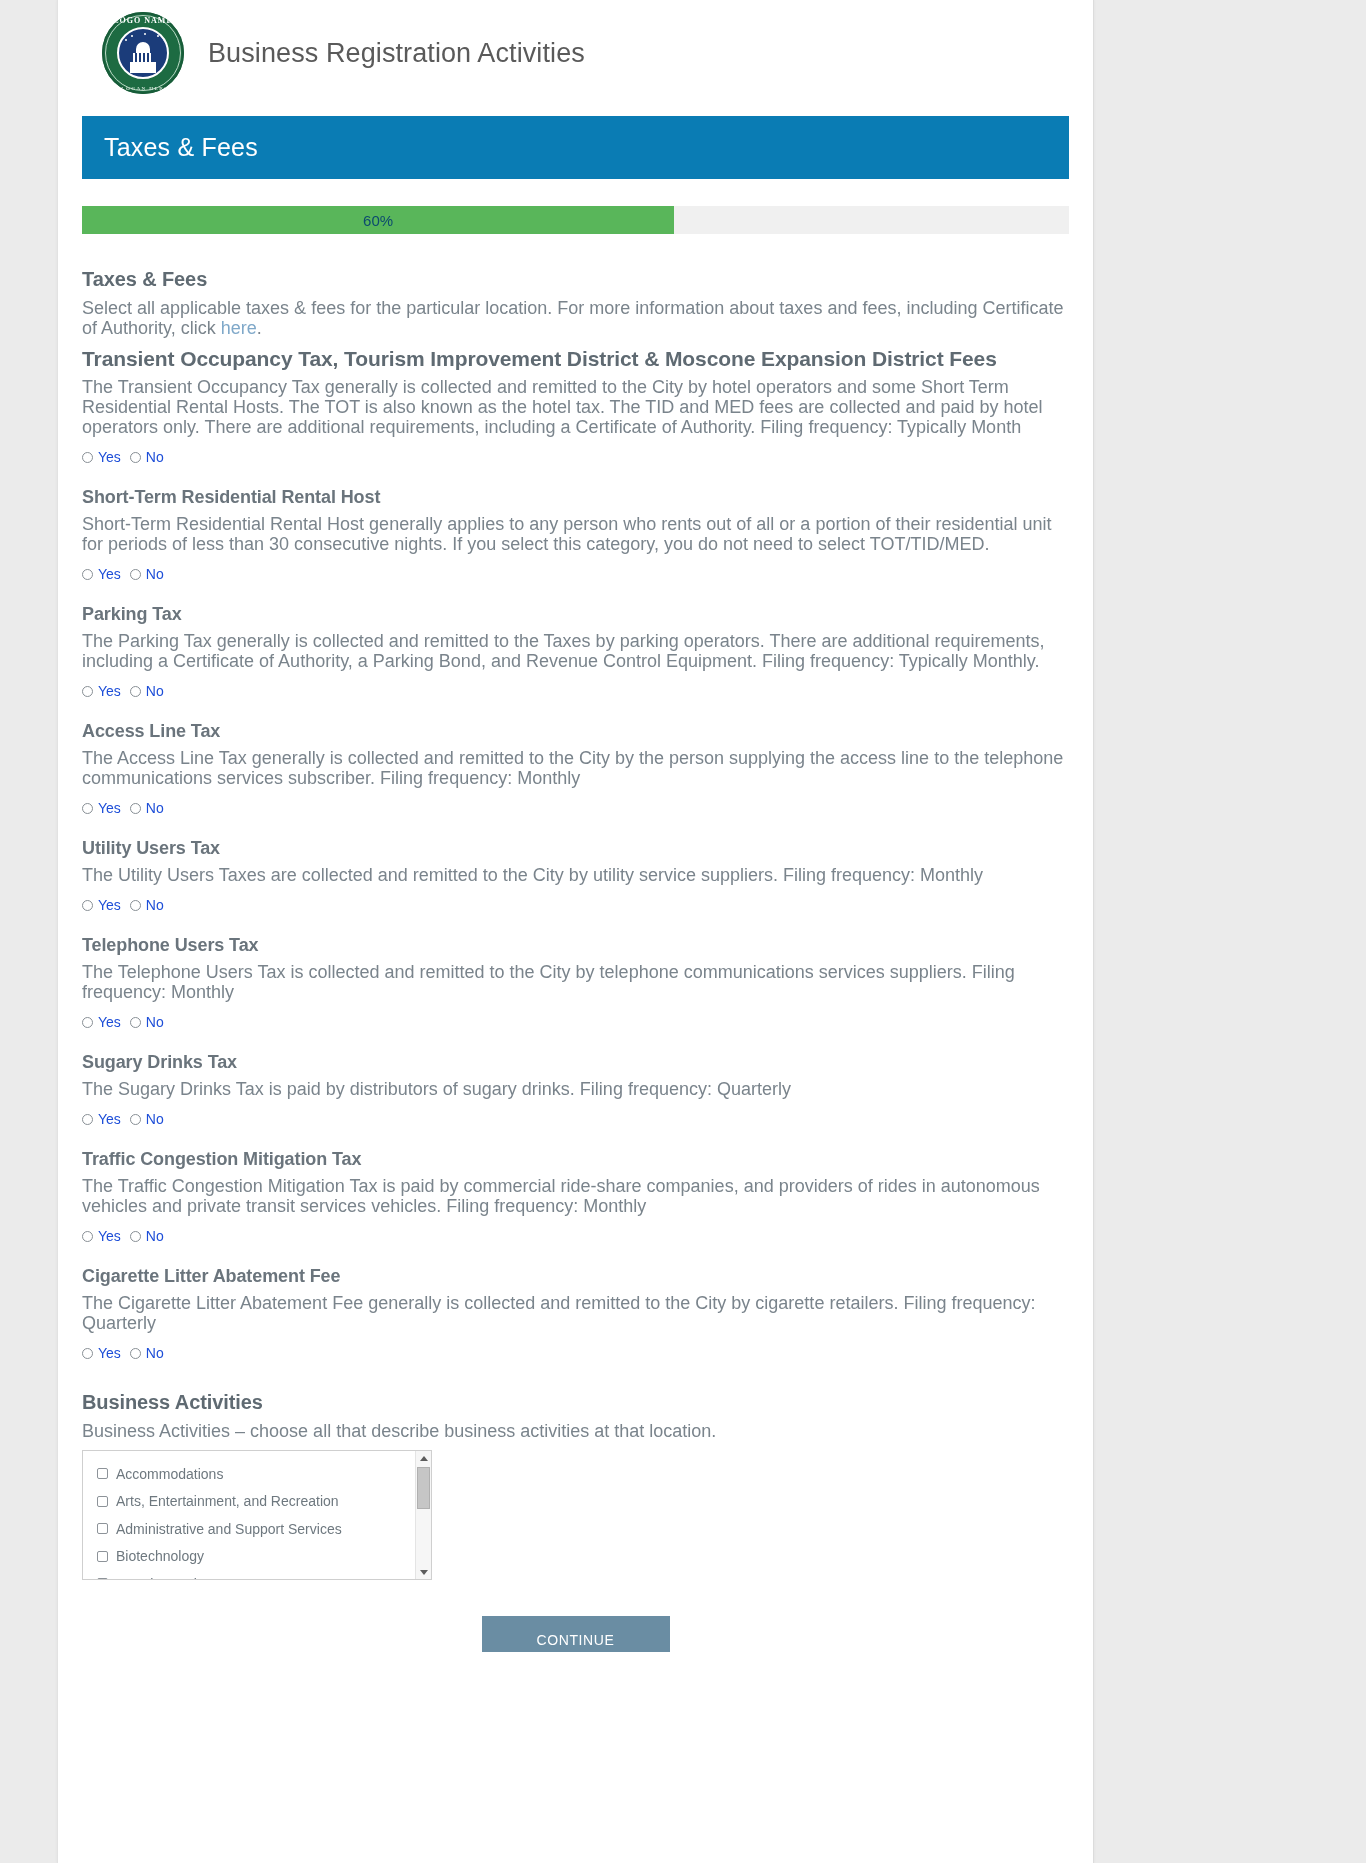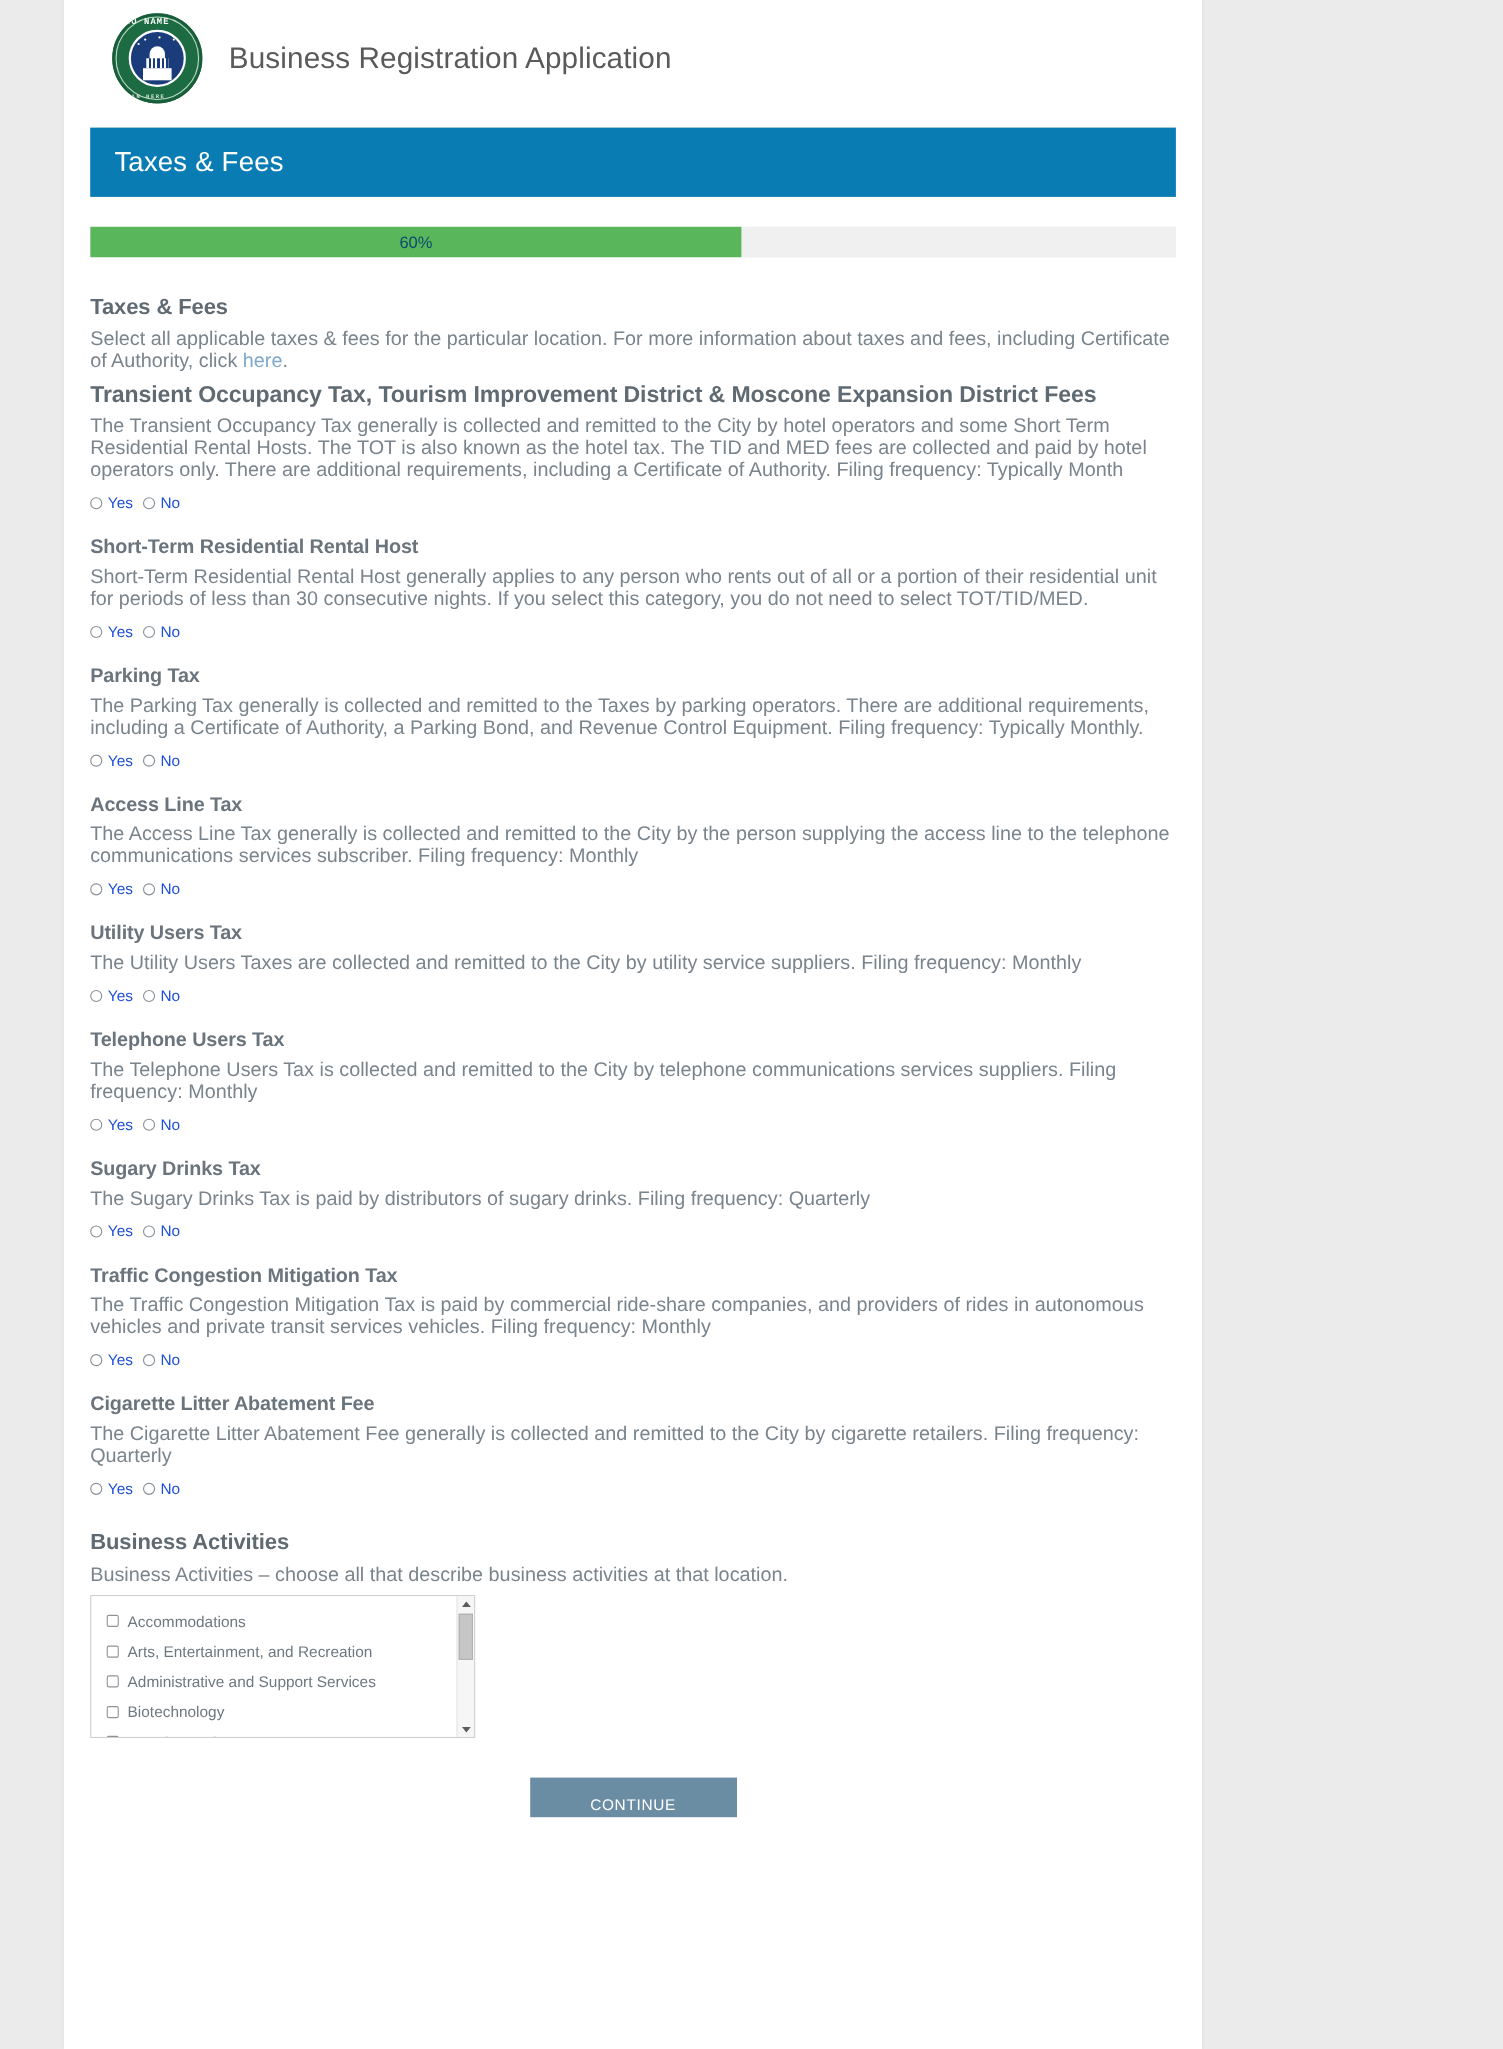--- a/index.html
+++ b/index.html
@@ -103,22 +103,23 @@
     position: absolute;
     width: 2px;
     height: 2px;
     border-radius: 50%;
     background: #ffffff;
   }
   .seal-text-top, .seal-text-bottom {
     position: absolute;
     left: 0;
     width: 100%;
+    text-align: center;
     color: #ffffff;
-    font-family: Liberation Mono, monospace;
+    font-family: Liberation Serif, serif;
     font-weight: bold;
     letter-spacing: 1px;
   }
   .seal-text-top {
     top: 4px;
     font-size: 8px;
   }
   .seal-text-bottom {
     bottom: 3px;
     font-size: 5px;
@@ -352,21 +353,21 @@
             <span class="star" style="left:25px; top:4px;"></span>
             <span class="star" style="left:38px; top:6px;"></span>
             <span class="star" style="left:44px; top:10px;"></span>
             <div class="dome">
               <div class="cap"></div>
               <div class="cols"></div>
               <div class="base"></div>
             </div>
           </div>
         </div>
-        <div class="app-title">Business Registration Application</div>
+        <div class="app-title">Business Registration Activities</div>
       </div>
 
       <div class="section-banner" style="background: rgb(10, 124, 180);">
         <div class="section-banner-title">Taxes &amp; Fees</div>
       </div>
 
       <div class="progress-wrap" style="background: rgb(240, 240, 240);">
         <div class="progress-fill" id="progress-fill" style="width: 60%; background: rgb(89, 182, 90);">
           <span class="progress-label">60%</span>
         </div>

